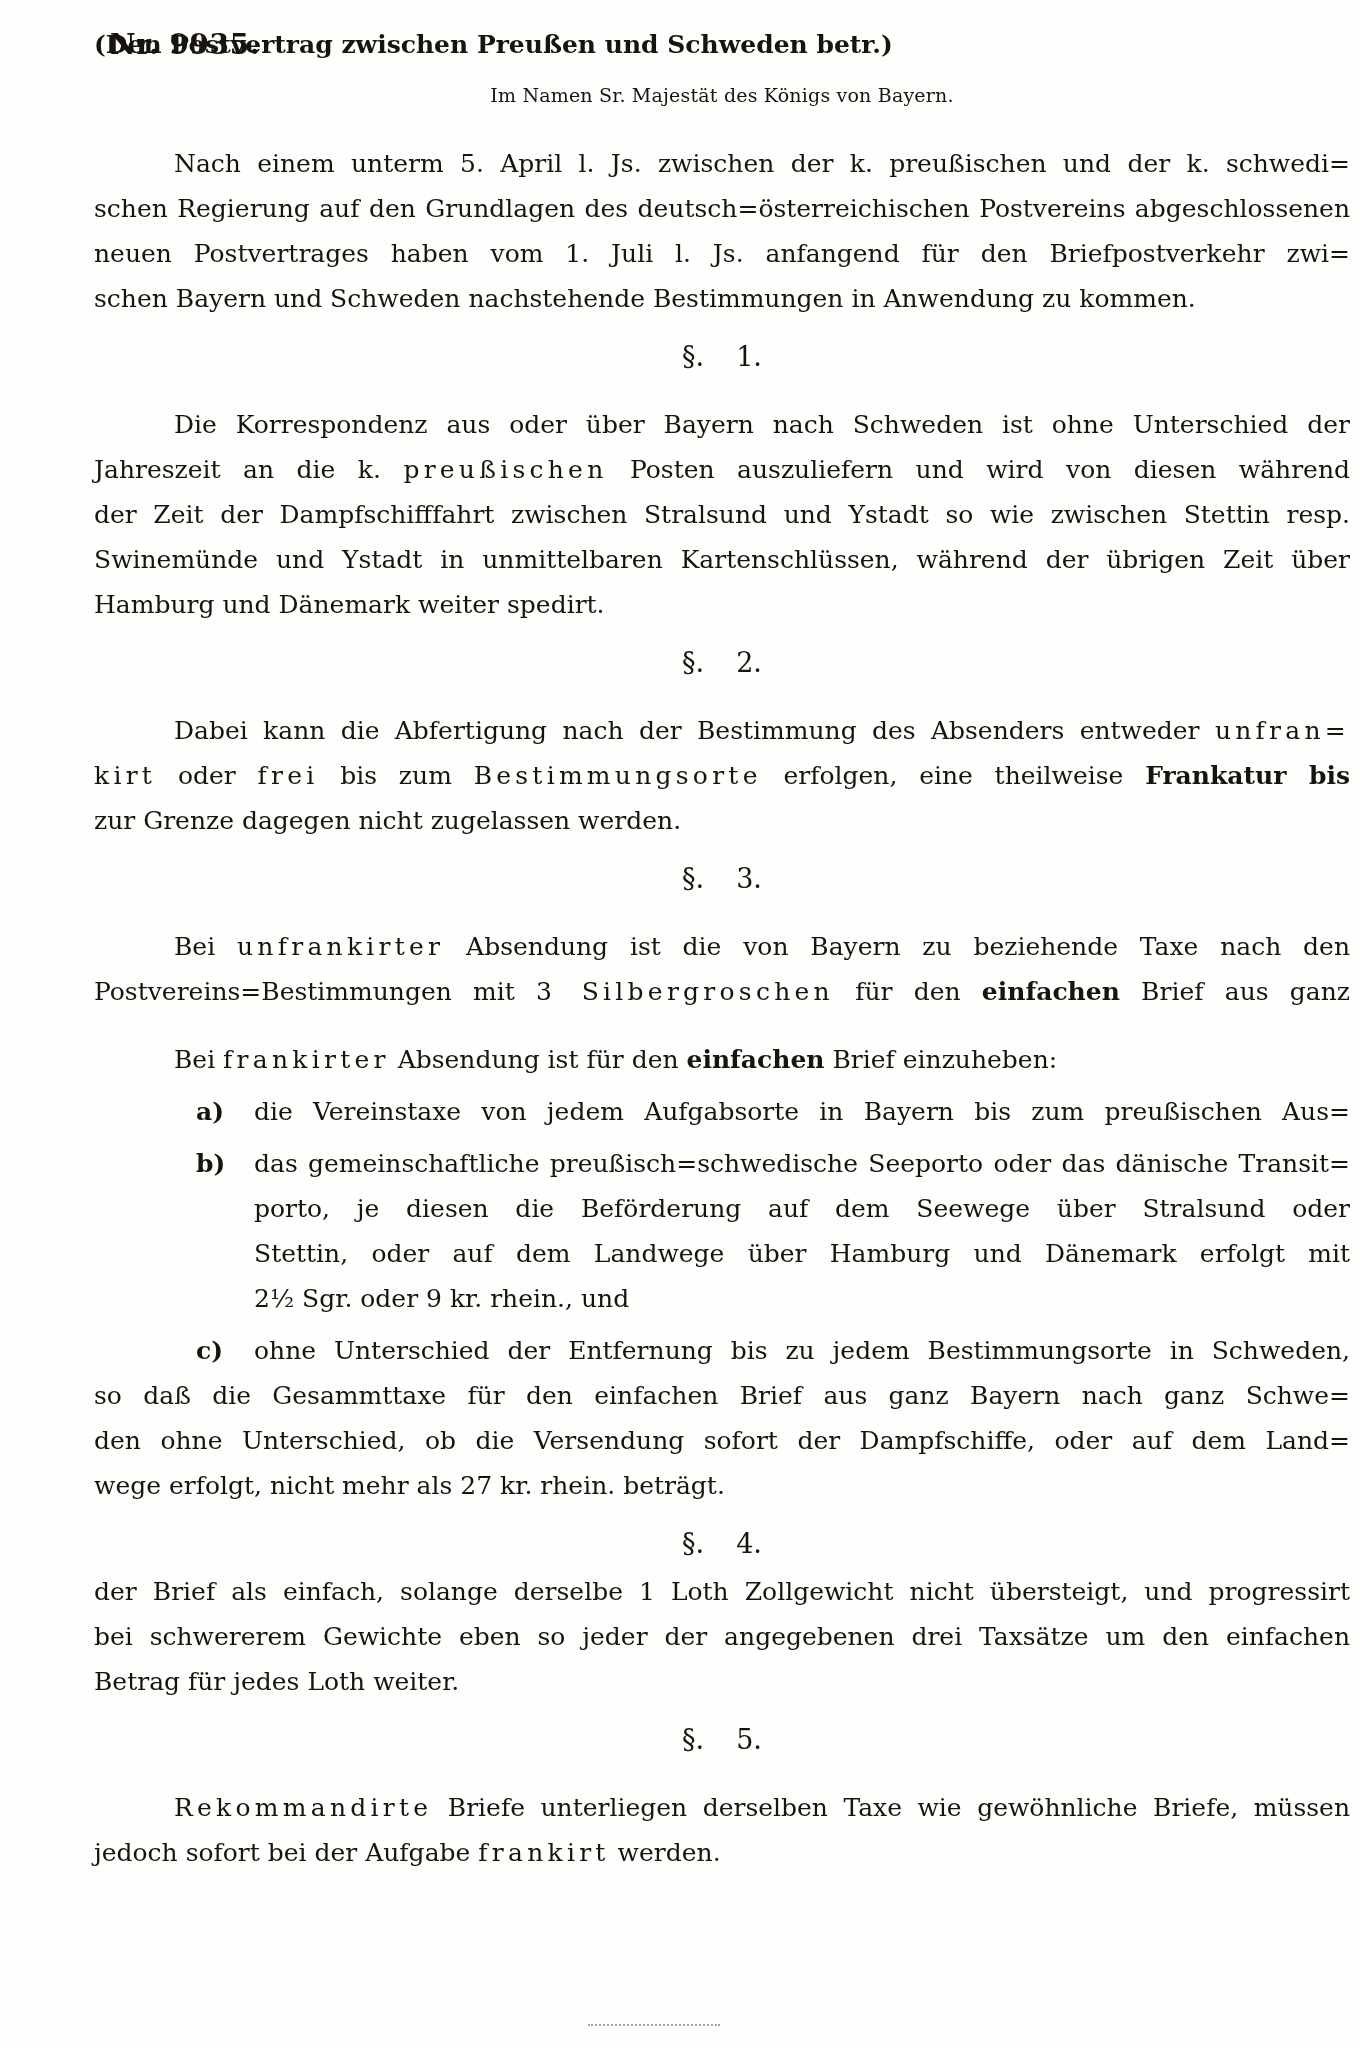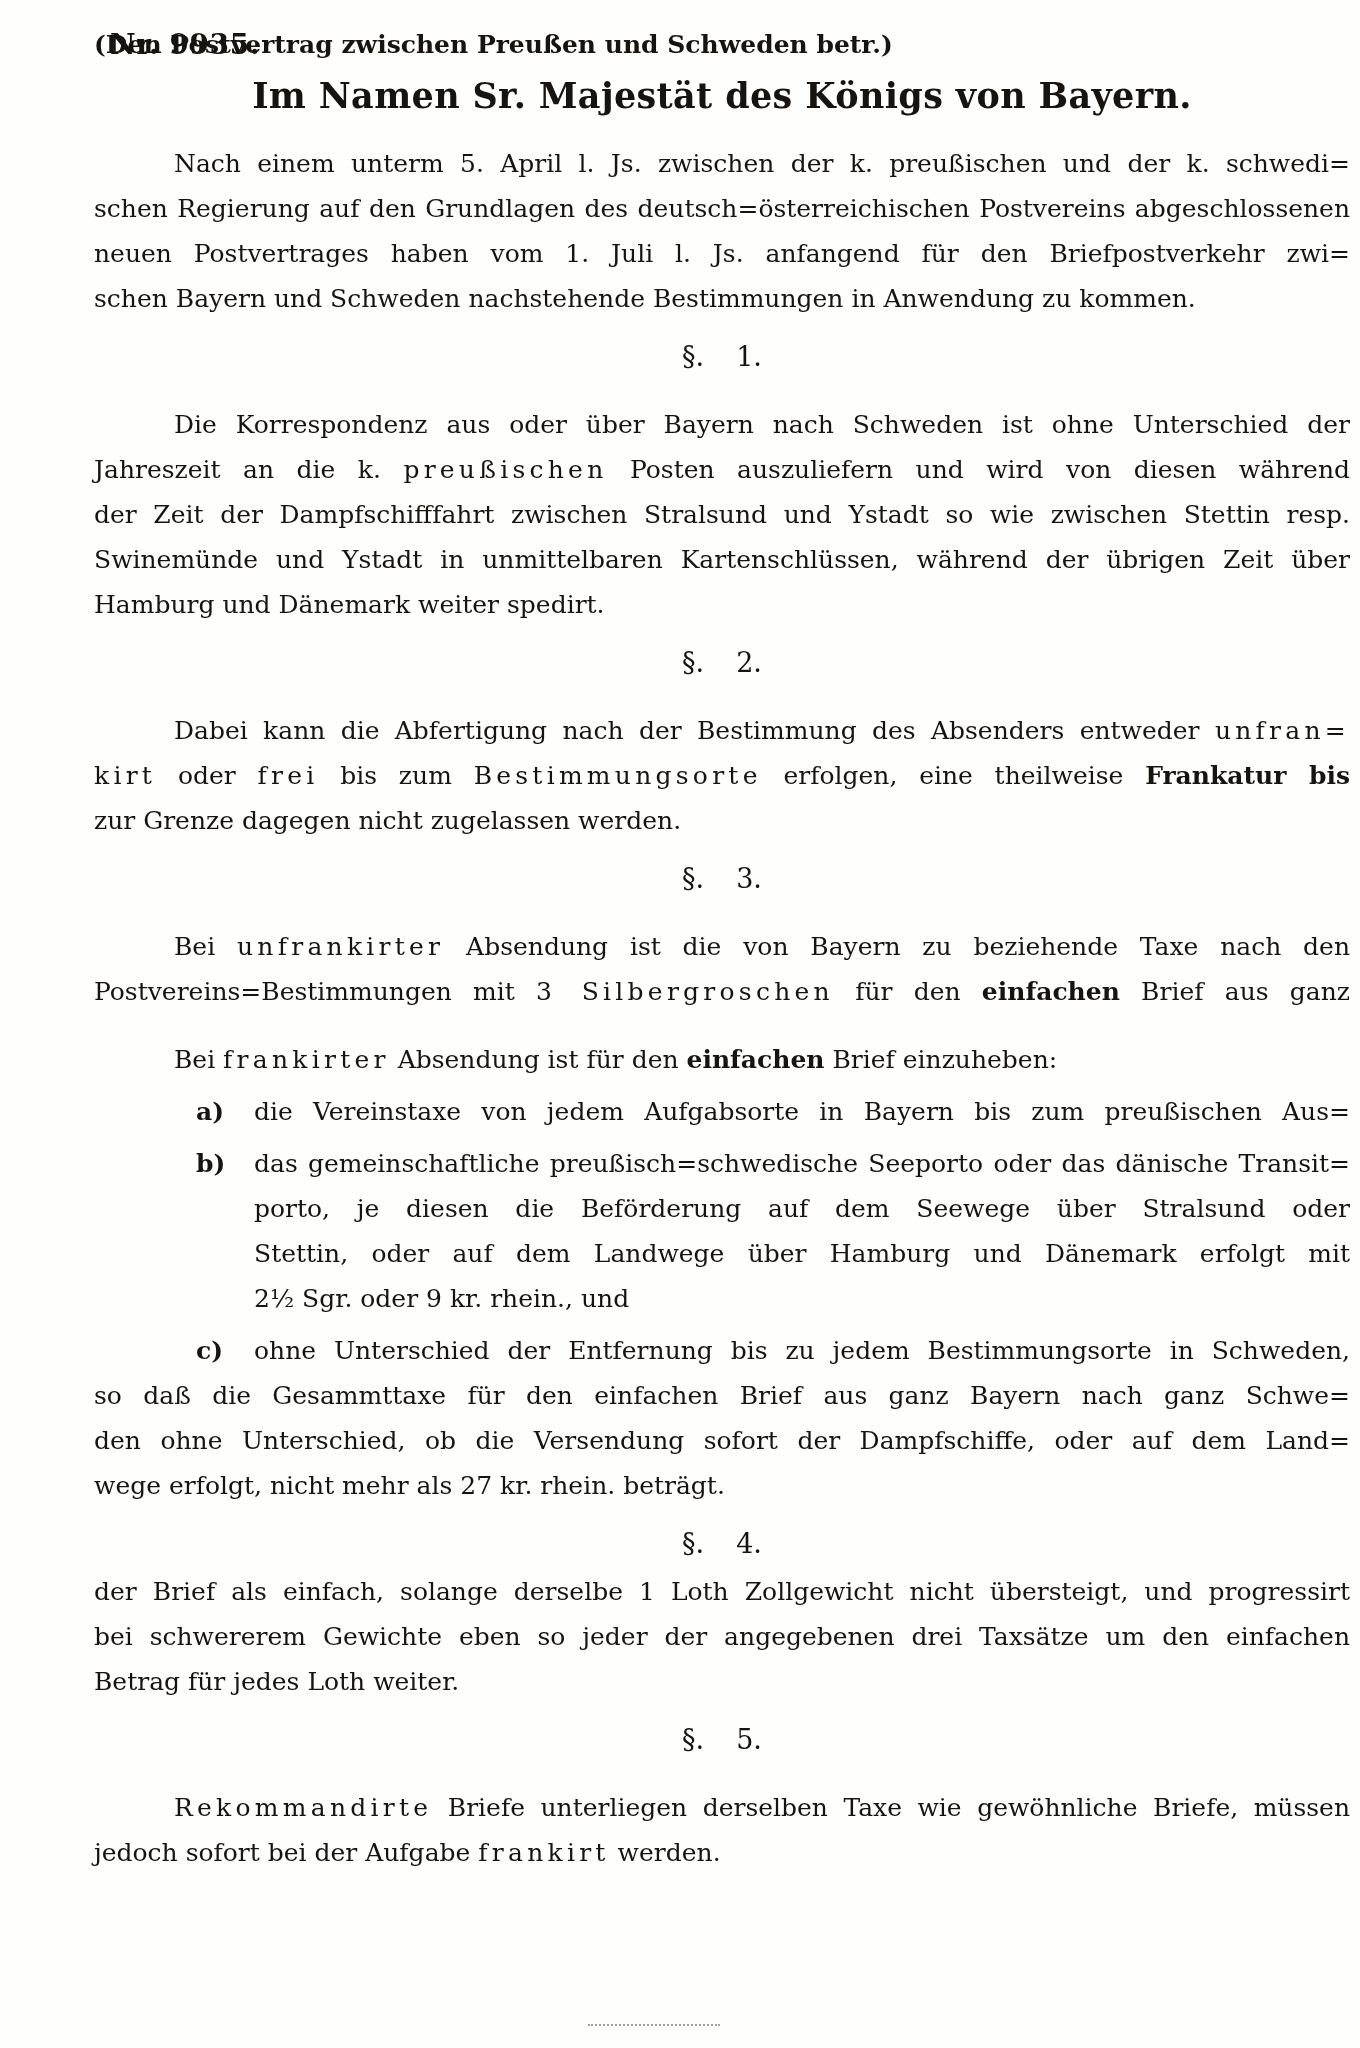--- a/index.html
+++ b/index.html
@@ -25,21 +25,21 @@
     font-size:28px;font-weight:700;
     letter-spacing:0.02em;
   }
   .doc-subject{
     display:block;text-align:left;
     font-size:25px;
     font-weight:bold;
   }
   .doc-title{
     text-align:center;
-    font-size:35px;font-weight:700;
+    font-size:19px;font-weight:400;
     line-height:45px;
     margin:6px 0 10px;
     letter-spacing:0.01em;
   }
   .doc-body{font-size:25px;line-height:45px;}
   .para{margin:0;}
   .line{text-align:left;white-space:normal;}
   .line.just{text-align:justify;text-align-last:justify;}
   .line.ind{text-indent:80px;margin-top:23px;}
   .sperr{letter-spacing:0.17em;}

